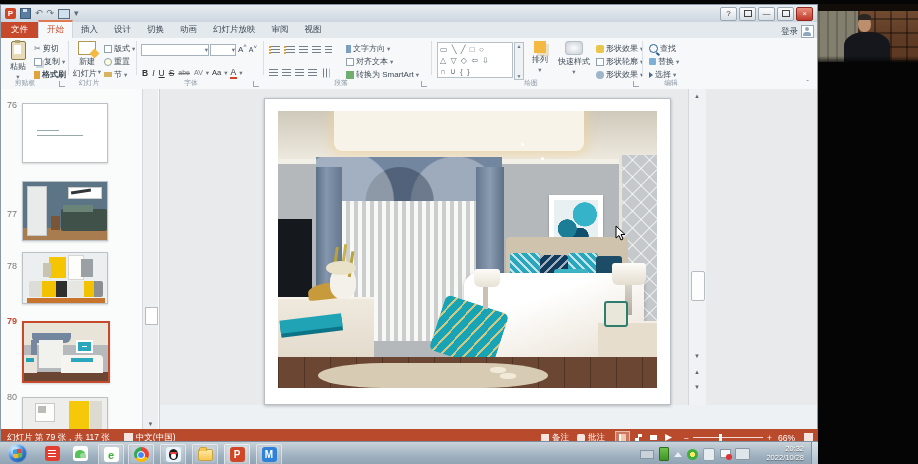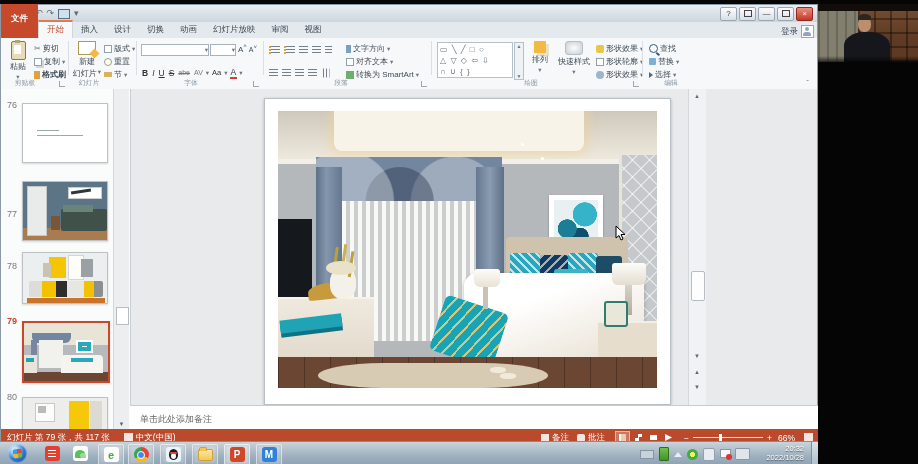--- a/index.html
+++ b/index.html
@@ -20,21 +20,21 @@
   .monitor{width:10px;height:8px;border:1px solid #5a6b7c;background:#cfe0ef;}
   #title-text{position:absolute;left:0;right:0;text-align:center;top:3px;pointer-events:none;}
   .winbtns{margin-left:auto;display:flex;gap:2px;padding-right:4px;}
   .winbtn{width:15px;height:12px;border:1px solid #9aa7b3;border-radius:2px;background:linear-gradient(#fdfdfd,#d8dfe6);
           display:flex;align-items:center;justify-content:center;font-size:8px;color:#333;line-height:1;}
   .winbtn.close{background:linear-gradient(#e98e7c,#c0392b);color:#fff;border-color:#93291e;}
   .restore-box{width:6px;height:5px;border:1px solid #444;}
   
   #tabsrow{left:0;top:17px;width:100%;height:16px;background:#e4e9ee;border-bottom:1px solid #cfd6dd;display:flex;align-items:flex-end;}
   .tab{font-size:8.5px;padding:2px 8px 2px;color:#3f4a54;}
-  .tab.file{background:#c5492a;color:#fff;font-weight:bold;padding:13px 10px;}
+  .tab.file{background:#c5492a;color:#fff;font-weight:normal;padding:2px 10px;}
   .tab.active{background:#f6f8fa;color:#c5492a;border:1px solid #cfd6dd;border-bottom:none;border-top:2px solid #e07a52;}
   .signin{margin-left:auto;display:flex;align-items:center;gap:3px;font-size:8.5px;color:#3f4a54;padding-right:3px;}
   .avatar{width:11px;height:11px;background:#fff;border:1px solid #9aa7b3;position:relative;}
   .avatar:before{content:"";position:absolute;left:3px;top:1px;width:4px;height:4px;border-radius:50%;background:#8fa6c0;}
   .avatar:after{content:"";position:absolute;left:1px;top:6px;width:8px;height:4px;border-radius:3px 3px 0 0;background:#8fa6c0;}
   
   #ribbon{left:0;top:33px;width:100%;height:51px;background:#f6f8fa;border-bottom:1px solid #c2cad2;font-size:8px;color:#3f4a54;}
   .gsep{position:absolute;top:3px;bottom:14px;width:1px;background:#d9dfe5;}
   .g-label{position:absolute;bottom:1px;font-size:8px;color:#8a97a3;width:60px;text-align:center;transform:scale(.85);}
   .launch{position:absolute;bottom:2px;width:5px;height:5px;border-left:1px solid #9aa7b3;border-bottom:1px solid #9aa7b3;}
@@ -51,21 +51,21 @@
   .lines{width:9px;height:8px;background:repeating-linear-gradient(#74808c 0 1px,transparent 1px 3px);}
   .lines.bullet{border-left:2px dotted #e2a33c;}
   .fontbtn{font-size:8.5px;color:#333;padding:0 1px;}
   .shapebox{position:absolute;top:4px;width:76px;height:36px;background:#fff;border:1px solid #b6c0c9;
             font-size:8px;color:#67747f;line-height:11px;padding:1px 2px;box-sizing:border-box;letter-spacing:1px;}
   .magnifier{width:7px;height:7px;border:1.5px solid #2d5d8e;border-radius:50%;position:relative;display:inline-block;}
   .magnifier:after{content:"";position:absolute;right:-3px;bottom:-2px;width:4px;height:1.5px;background:#2d5d8e;transform:rotate(40deg);}
   .dd{color:#6c7884;font-size:6.5px;}
   
   #main{left:0;top:84px;width:816px;height:316px;background:#e8eaec;}
-  #thumbpanel{left:0;top:0;width:129px;height:340px;background:#fafbfb;border-right:1px solid #c9ced3;}
+  #thumbpanel{left:0;top:0;width:129px;height:340px;background:#fafbfb;border-right:1px solid #c9ced3;padding-left:29px;}
   .thumb-num{position:absolute;left:6px;font-size:9px;color:#7a7a7a;}
   .thumb-num.sel{color:#c5492a;font-weight:bold;}
   .thumb{position:absolute;left:21px;width:84px;height:58px;background:#fff;border:1px solid #bcc1c5;box-shadow:0 1px 2px rgba(0,0,0,.15);overflow:hidden;}
   .thumb.sel{border:2px solid #c5492a;}
   .tscroll{position:absolute;right:1px;top:0;width:15px;height:100%;background:#eceef0;border-left:1px solid #d4d8db;}
   .tscroll .tthumb{position:absolute;left:2px;top:218px;width:11px;height:16px;background:#fff;border:1px solid #b6bcc1;}
   .scroll-arrow{position:absolute;left:0;width:15px;text-align:center;font-size:6px;color:#5d6a75;}
   
   #escroll{left:687px;top:0;width:17px;height:316px;background:#f0f2f4;border-left:1px solid #d4d8db;}
   #escroll .ethumb{position:absolute;left:2px;top:182px;width:12px;height:28px;background:#fdfdfd;border:1px solid #b6bcc1;border-radius:2px;}
@@ -441,23 +441,20 @@
 
       <div id="escroll" class="abs">
         <div class="ebtn" style="top:4px;">▲</div>
         <div class="ethumb"></div>
         <div class="ebtn" style="top:264px;">▼</div>
         <div class="ebtn" style="top:280px;">▲</div>
         <div class="ebtn" style="top:295px;">▼</div>
       </div>
     </div>
 
-    <div id="notes" class="abs">
-      <div style="padding:7px 0 0 10px;">单击此处添加备注</div>
-    </div>
 
     <div id="statusbar" class="abs">
       <span style="padding-left:6px;text-decoration:underline;">幻灯片 第 79 张，共 117 张</span>
       <span class="sb-icon" style="margin-left:14px;"></span>
       <span>中文(中国)</span>
       <span style="margin-left:auto;display:flex;align-items:center;">
         <span class="sb-icon" style="width:8px;height:8px;"></span>
         <span>备注</span>
         <span class="sb-icon" style="width:8px;height:8px;margin-left:8px;border-radius:2px;"></span>
         <span>批注</span>

